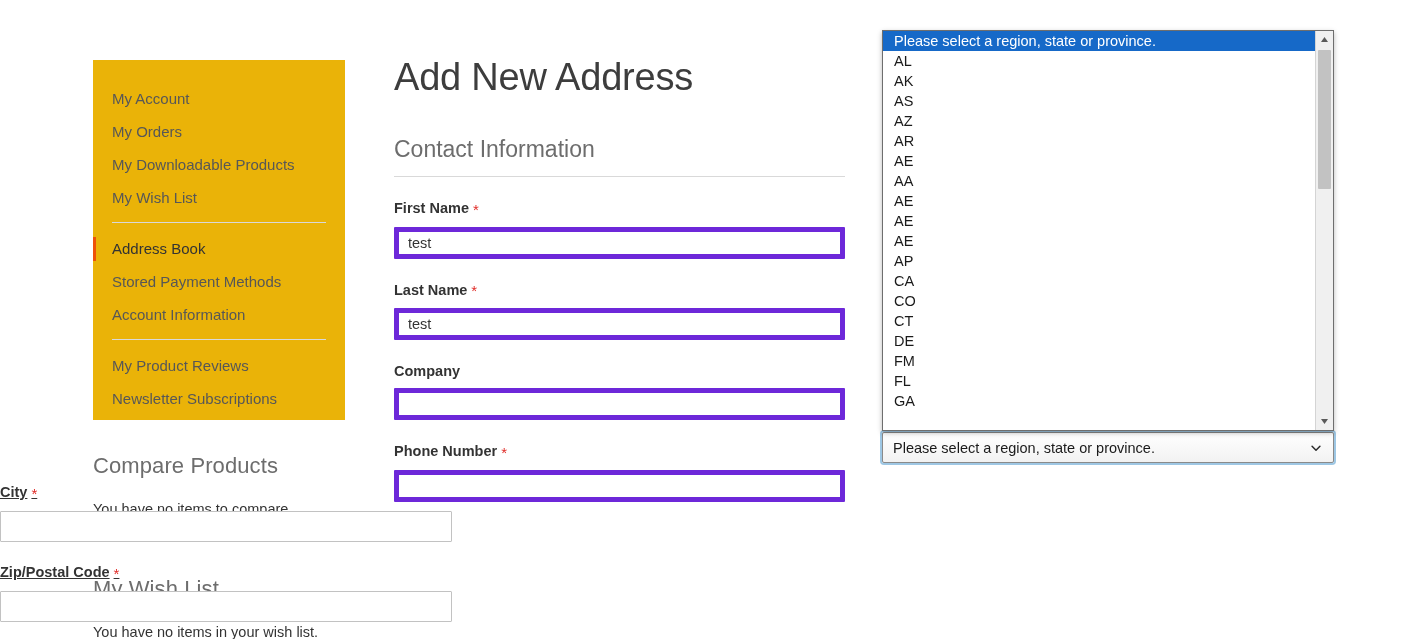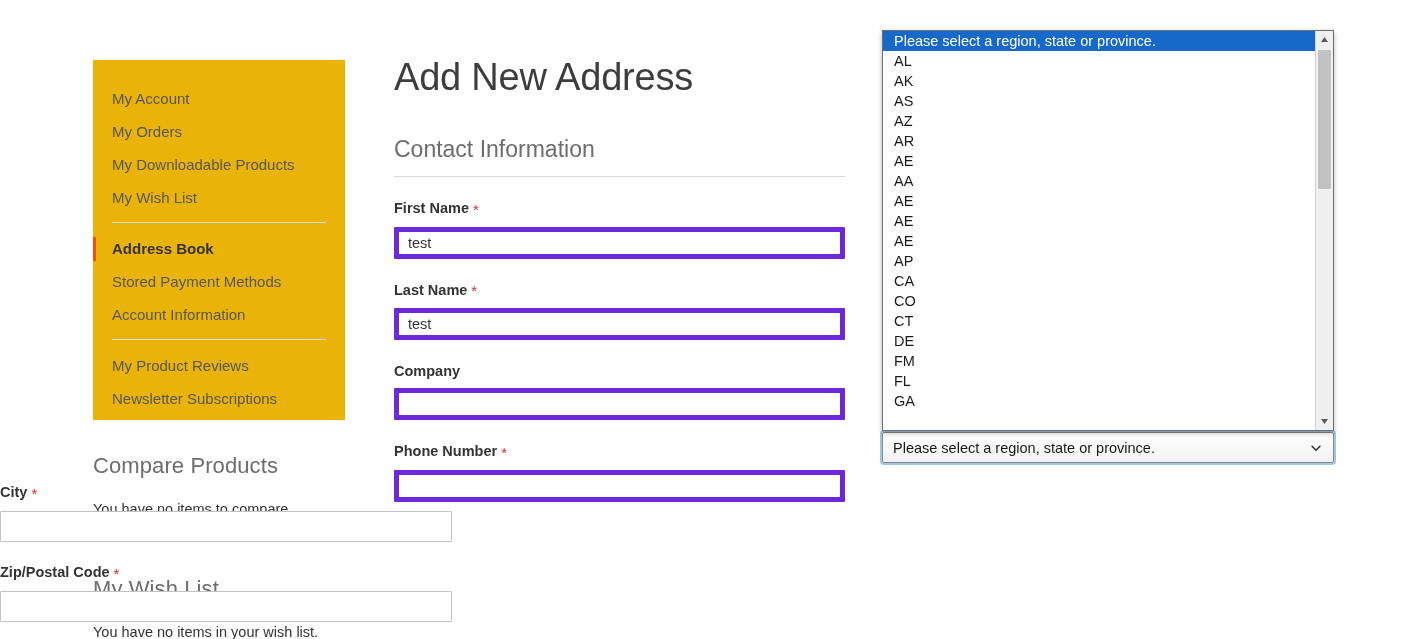--- a/index.html
+++ b/index.html
@@ -22,21 +22,21 @@
   .nav-item {
     position: relative;
     padding: 0 18px 0 19px;
     height: 33px;
     line-height: 33px;
     font-size: 15px;
     color: #575757;
     white-space: nowrap;
   }
   .nav-item.current {
-    font-weight: bold;
+    font-weight: normal;
     color: #333333;
   }
   .nav-item.current::before {
     content: "";
     position: absolute;
     left: 0px; top: 5px;
     width: 3px; height: 24px;
     background: #ee5208;
   }
   .nav-sep {
@@ -105,21 +105,21 @@
     padding: 0 9px;
     border: 5px solid #6d28d9;
     background: #ffffff;
     font-family: "Liberation Sans", sans-serif;
     font-size: 14.5px;
     color: #333333;
     border-radius: 1px;
     outline: none;
   }
   .right-field { position: absolute; left: 0; width: 452px; }
-  .right-field .field-label { margin-bottom: 9px; }
+  .right-field .field-label { margin-bottom: 9px; text-decoration: underline; }
   .right-input {
     display: block;
     width: 452px;
     height: 31px;
     padding: 0 9px;
     border: 1px solid #c2c2c2;
     background: #ffffff;
     font-family: "Liberation Sans", sans-serif;
     font-size: 14.5px;
     color: #333333;

